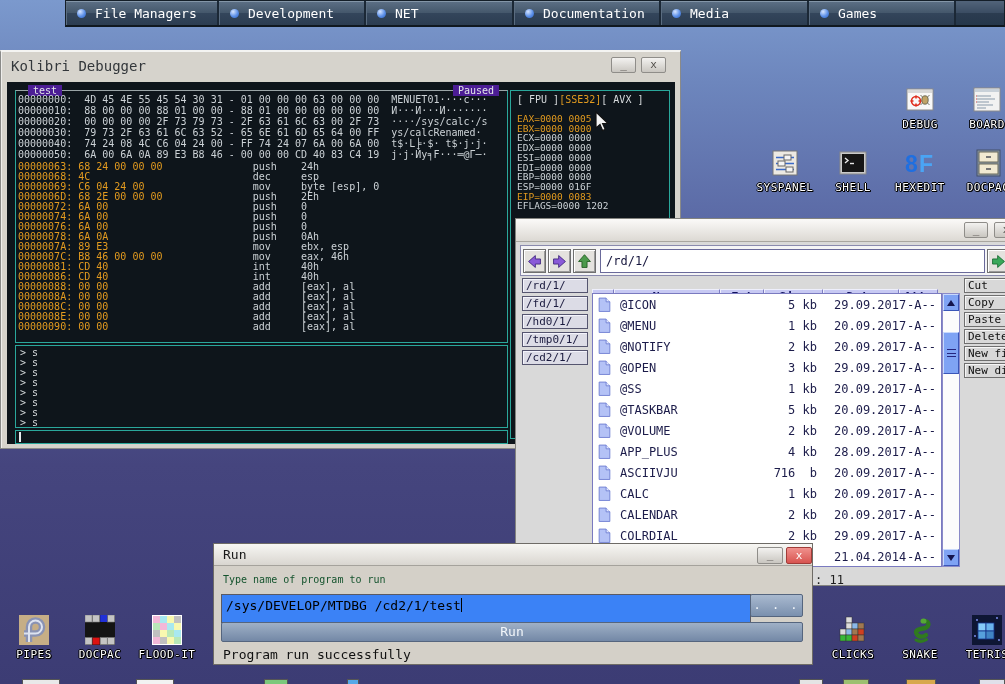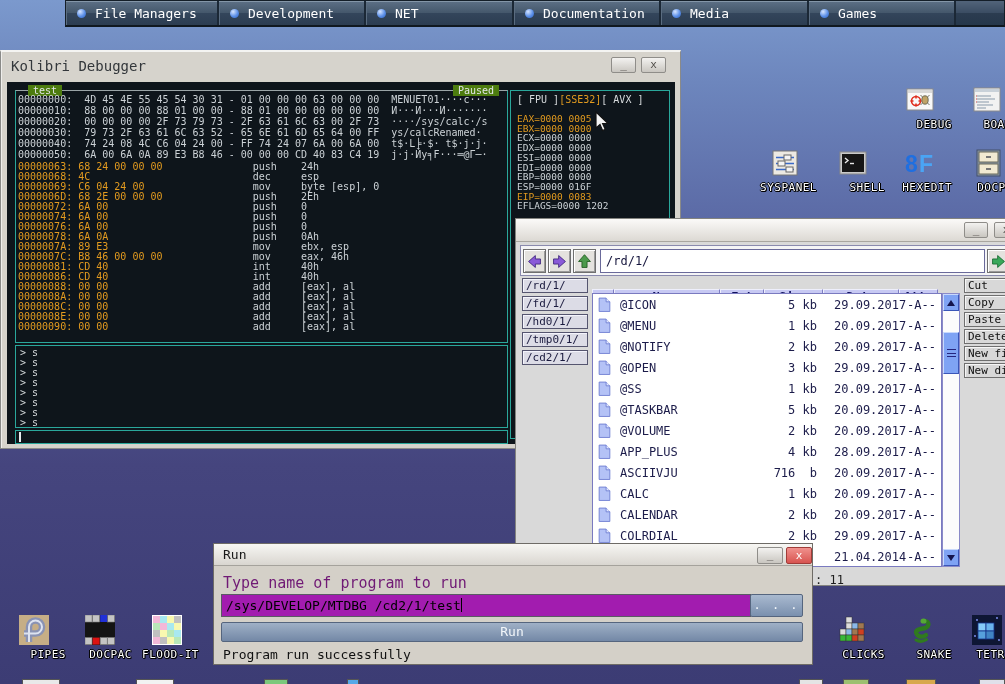--- a/index.html
+++ b/index.html
@@ -26,21 +26,21 @@
     border:1px solid #8f8d89; border-radius:2px; }
 
   
   #debugger { position:absolute; left:0; top:50px; width:681px; height:399px; z-index:10;
     background:#d6d3cc; border:1px solid #8a8a88; border-top:2px solid #f4f4f2;
     box-shadow:inset 1px 0 0 #efeeec; }
   #dbg-title { position:absolute; left:10px; top:6px; font-size:14px; color:#33373b; }
   #dbg-client { position:absolute; left:6px; top:30px; width:668px; height:362px; background:#0e151b; }
   .dbg-box { position:absolute; border:1px solid #2aa79b; }
   #dbg-box-code { left:8px; top:8px; width:493px; height:253px; border-top-color:#9aa4a6; }
-  .dbg-toplabel { position:absolute; top:-6px; background:#4d7c0f; color:#e2e6e8;
+  .dbg-toplabel { position:absolute; top:-6px; background:#4c1d95; color:#e2e6e8;
     font-size:10px; padding:0 5px; line-height:11px; }
   #hexdump { position:absolute; left:2px; top:3px;text-align:right; }
   #hexdump .line { white-space:pre; font-size:10px; line-height:11px; color:#ccd2d6; }
   #disasm { position:absolute; left:0; top:71px; width:491px; }
   #disasm .line { white-space:pre; font-size:10px; line-height:10px; height:10px; padding-left:2px; }
   #disasm .ab { color:#e39b1f; } #disasm .code { color:#ccd2d6; }
   #disasm .hl { background:#e8940a; } #disasm .hl span { color:#131313; }
   #dbg-box-console { left:8px; top:263px; width:493px; height:83px; }
   #dbg-console .line { white-space:pre; font-size:10px; line-height:10px; color:#d6dadc; padding-left:4px; }
   #dbg-console { position:absolute; left:0; top:2px; }
@@ -102,34 +102,34 @@
   
   #run { position:absolute; left:213px; top:543px; width:600px; height:122px; z-index:30;
     background:#d4d0c8; border:1px solid #6e6b66; }
   #run-titlebar { position:absolute; left:0; top:0; right:0; height:22px;
     background:linear-gradient(180deg,#f7f6f3,#d9d6d0); border-bottom:1px solid #a5a29c; }
   #run-title { position:absolute; left:9px; top:3px; font-size:13px; color:#191919; }
   #run-min { left:543px; top:3px; width:26px; height:17px; }
   #run-close { position:absolute; left:572px; top:3px; width:26px; height:17px; text-align:center;
     line-height:15px; font-size:11px; color:#fff; border-radius:2px;
     background:linear-gradient(180deg,#f0918d,#d85450); border:1px solid #a03c38; }
-  #run-prompt { position:absolute; left:9px; top:30px; font-size:15px; color:#701a75; white-space:pre; }
-  #run-input { position:absolute; left:7px; top:50px; width:530px; height:23px; background:#a21caf;
+  #run-prompt { position:absolute; left:9px; top:30px; font-size:10px; color:#14532d; white-space:pre; }
+  #run-input { position:absolute; left:7px; top:50px; width:530px; height:29px; background:#3b82f6;
     border:1px solid #5a5a64; font-size:13px; color:#000; padding:3px 0 0 4px; white-space:pre; }
   #run-caret { display:inline-block; width:1.5px; height:14px; background:#000; vertical-align:-2px; }
   #run-browse { position:absolute; left:536px; top:50px; width:53px; height:23px; text-align:center;
     line-height:20px; font-size:12px; letter-spacing:2px; color:#f2f6fa;
     background:linear-gradient(180deg,#a9b9cf,#7a90ae); border:1px solid #55657e; border-radius:2px; }
   #run-button { position:absolute; left:7px; top:78px; width:582px; height:20px; text-align:center;
     line-height:18px; font-size:13px; color:#f2f6fa;
     background:linear-gradient(180deg,#9fb0c6,#7388a6); border:1px solid #55657e; border-radius:2px; }
   #run-status { position:absolute; left:9px; top:103px; font-size:13px; color:#101010; white-space:pre; }
 
   
-  .dicon { position:absolute; width:64px; text-align:right; z-index:2; }
+  .dicon { position:absolute; width:64px; text-align:center; z-index:2; }
   .dicon .art { width:30px; height:30px; margin:0 auto; }
   .dicon .lbl { margin-top:3px; font-size:11px; color:#fff; letter-spacing:0.5px; white-space:pre;
     text-shadow:1px 0 0 #000, -1px 0 0 #000, 0 1px 0 #000, 0 -1px 0 #000, 1px 1px 0 #000; }
   .partial { position:absolute; top:679px; height:5px; z-index:2; border:1px solid #555; border-bottom:none; }
 
   #cursor { position:absolute; left:595px; top:111px; z-index:99; }
 </style>
 </head>
 <body>
 

